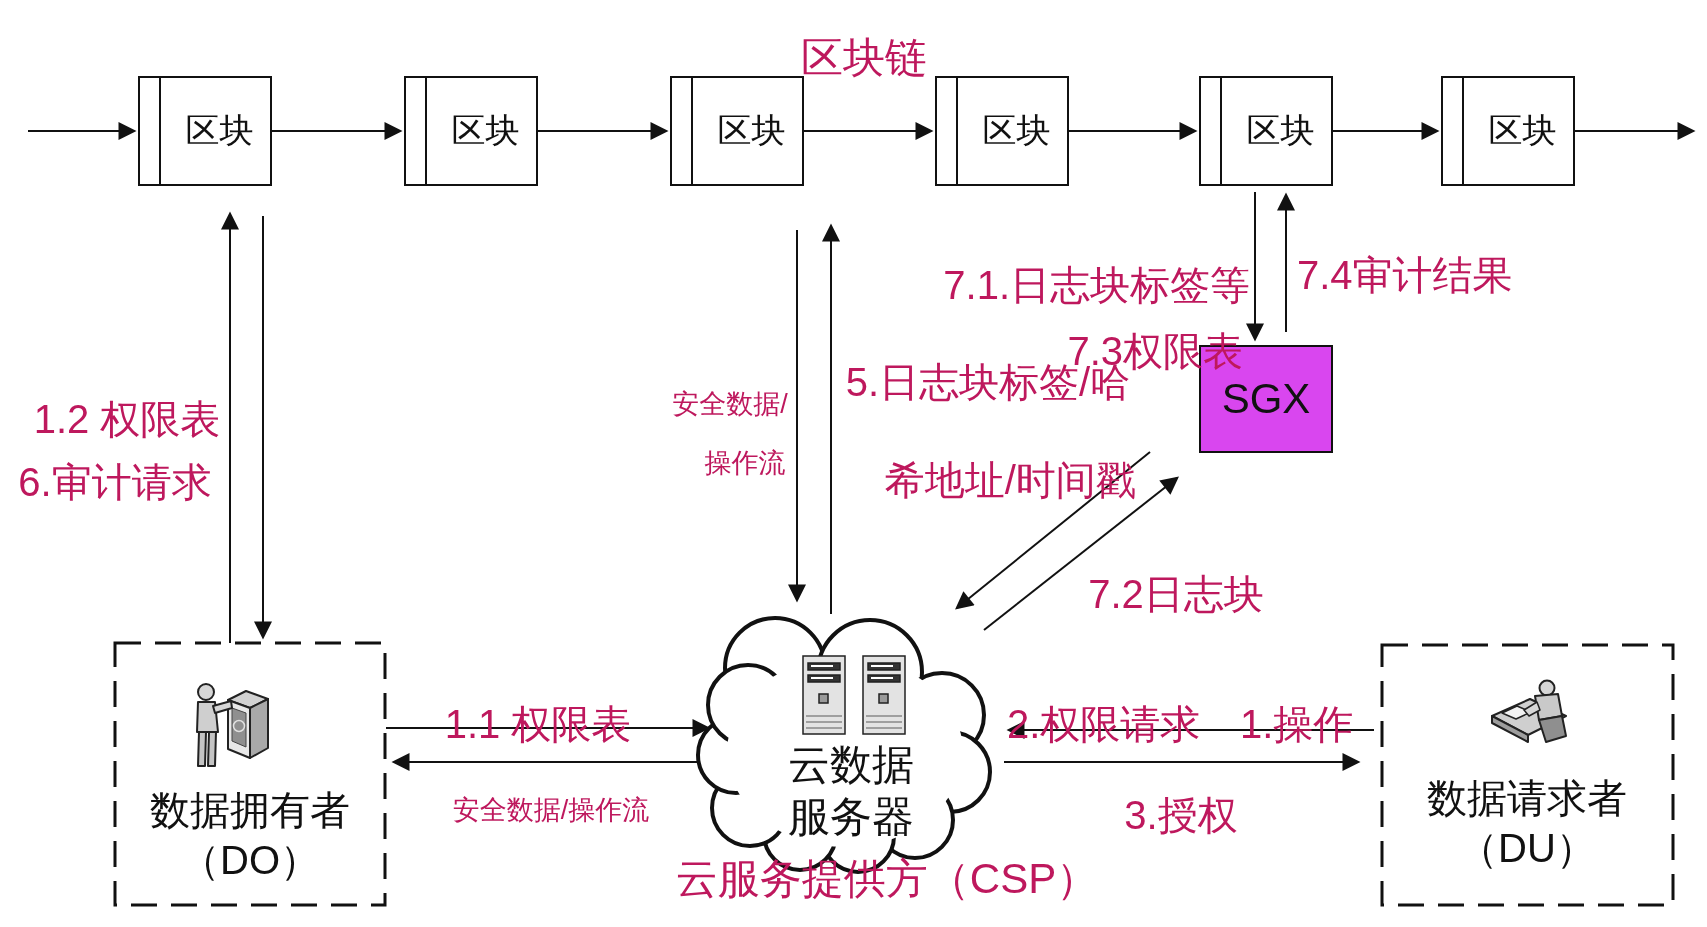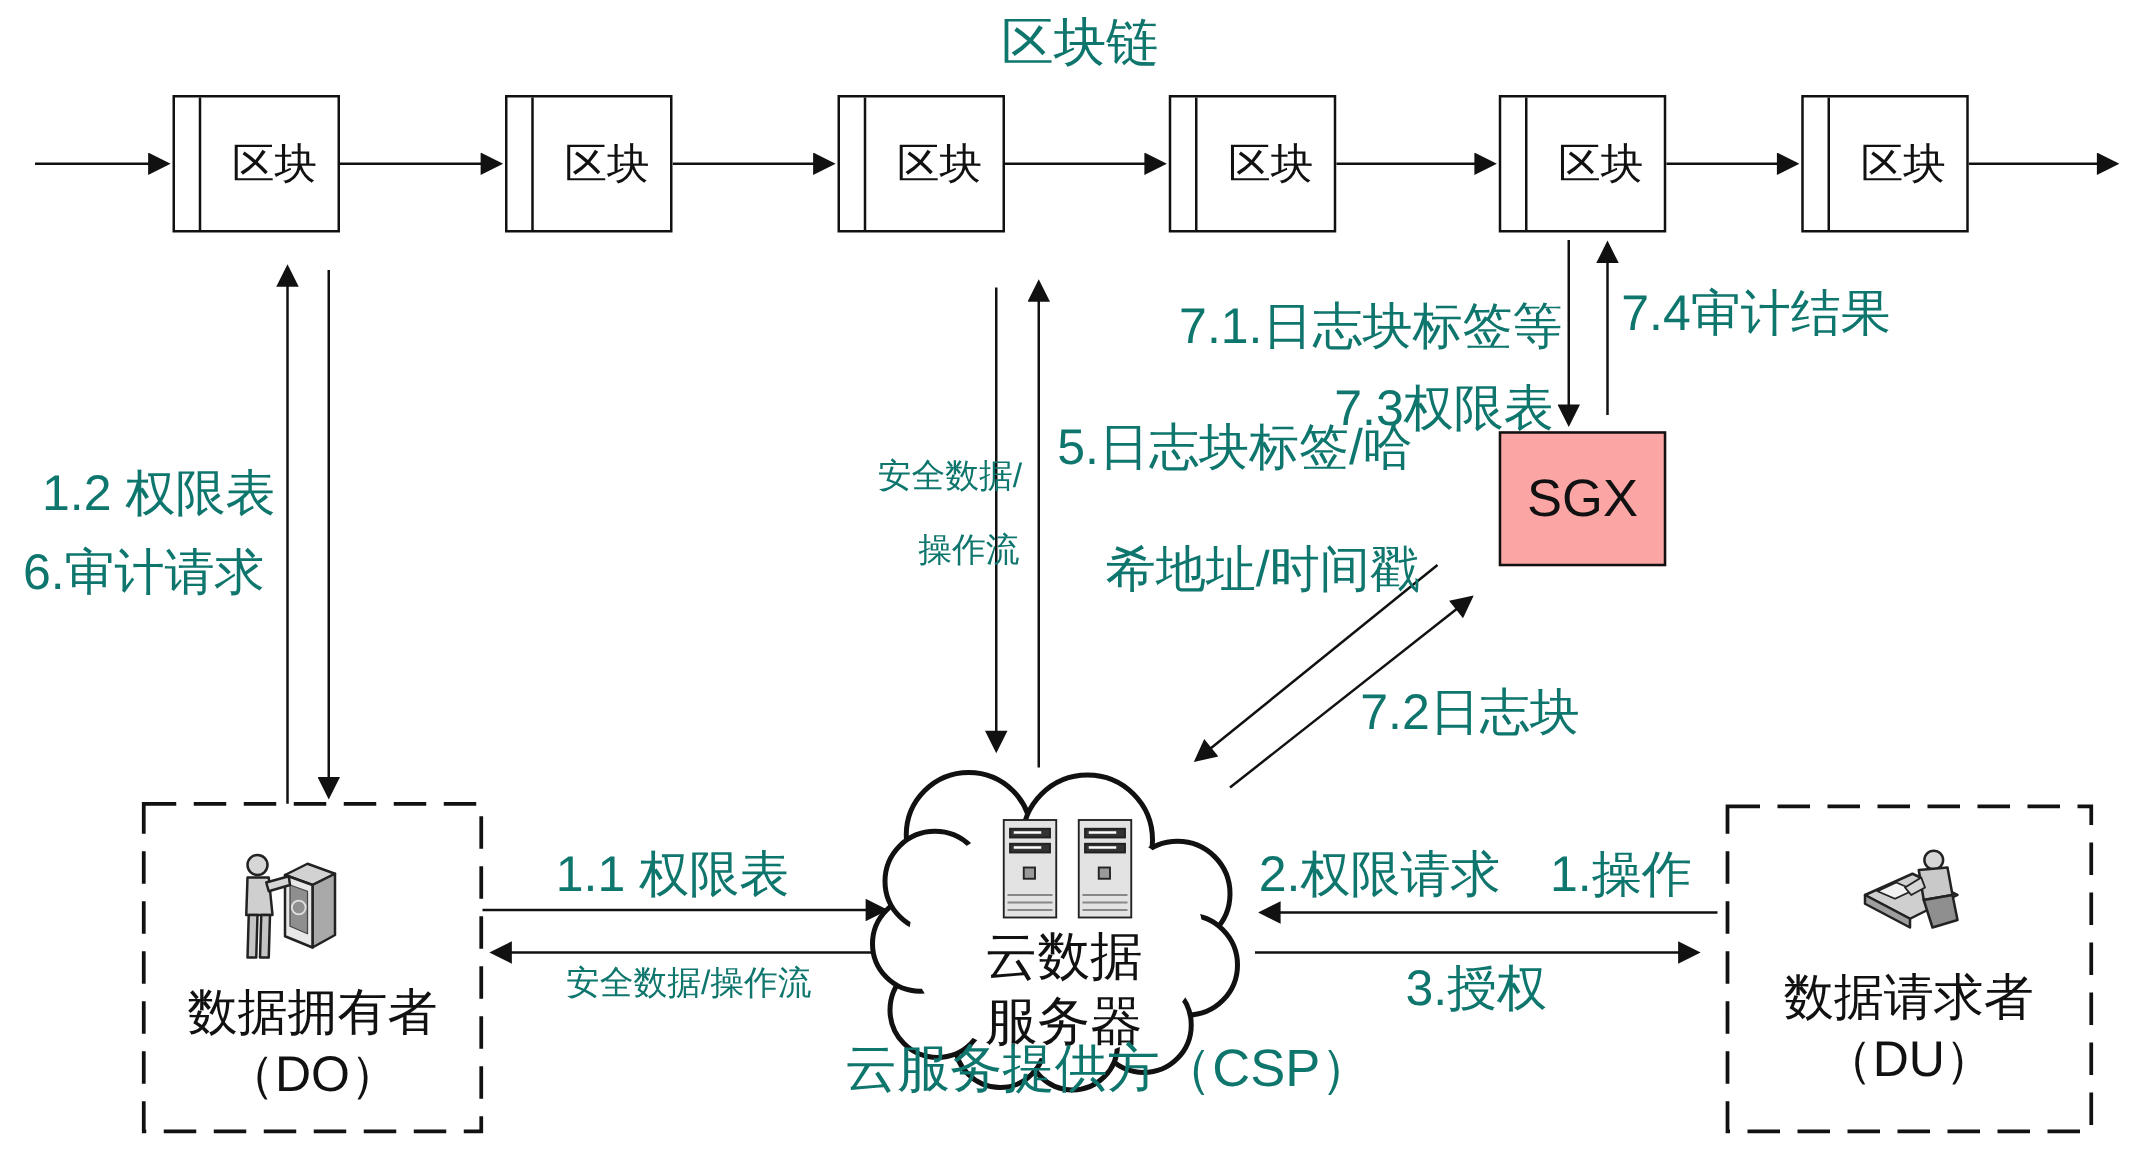--- a/index.html
+++ b/index.html
@@ -8,24 +8,25 @@
     width:1707px;height:927px;
     background:#ffffff;
     font-family:"Liberation Sans","DejaVu Sans",sans-serif;
     color:#111;
     overflow:hidden;
   }
   .layer{position:absolute;left:0;top:0;}
   .lbl{
     position:absolute;
     white-space:nowrap;
-    color:#0f766e;
+    color:#be185d;
     font-size:40px;
     line-height:1.1;
     transform:translate(-50%,-50%);
+    margin-top:24px;
   }
   .lbl.vmid{transform:translateY(-50%);} 
   .lbl.small{font-size:27px;}
   .lbl.two{white-space:pre;text-align:center;}
   .title{font-size:42px;}
   .block{
     position:absolute;
     box-sizing:border-box;
     width:134px;height:110px;
     border:2px solid #111;
@@ -33,21 +34,21 @@
     display:flex;align-items:center;justify-content:center;
   }
   .block .strip{
     position:absolute;left:19px;top:0;bottom:0;width:0;
     border-left:2px solid #111;
   }
   .block .blabel{font-size:34px;padding-left:29px;}
   .sgx{
     position:absolute;box-sizing:border-box;
     left:1199px;top:345px;width:134px;height:108px;
-    border:2px solid #111;background:#fca5a5;
+    border:2px solid #111;background:#d946ef;
     display:flex;align-items:center;justify-content:center;
     font-size:42px;
   }
   .entity-label{
     position:absolute;transform:translate(-50%,-50%);
     text-align:center;font-size:40px;line-height:50px;white-space:nowrap;
   }
   .cloud-label{
     position:absolute;transform:translate(-50%,-50%);
     text-align:center;font-size:42px;line-height:52px;white-space:nowrap;
@@ -201,21 +202,21 @@
 
   <div class="sgx">
     <span>SGX</span>
   </div>
 
   <div class="lbl title" style="left:864px;top:34px">区块链</div>
 
   <div class="lbl" style="left:127px;top:395px">1.2 权限表</div>
   <div class="lbl" style="left:115px;top:458px">6.审计请求</div>
 
-  <div class="lbl small two" style="left:760px;top:411px"><span>安全数据/</span><br>
+  <div class="lbl small two" style="left:730px;top:411px"><span>安全数据/</span><br>
     <span>操作流</span></div>
 
   <div class="lbl two" style="left:988px;top:407px;line-height:1.22"><span>5.日志块标签/哈</span><br>
     <span>希地址/时间戳</span></div>
 
   <div class="lbl vmid" style="right:457px;top:261px">7.1.日志块标签等</div>
   <div class="lbl vmid" style="right:464px;top:327px">7.3权限表</div>
   <div class="lbl vmid" style="left:1297px;top:251px">7.4审计结果</div>
   <div class="lbl" style="left:1176px;top:570px">7.2日志块</div>
 

